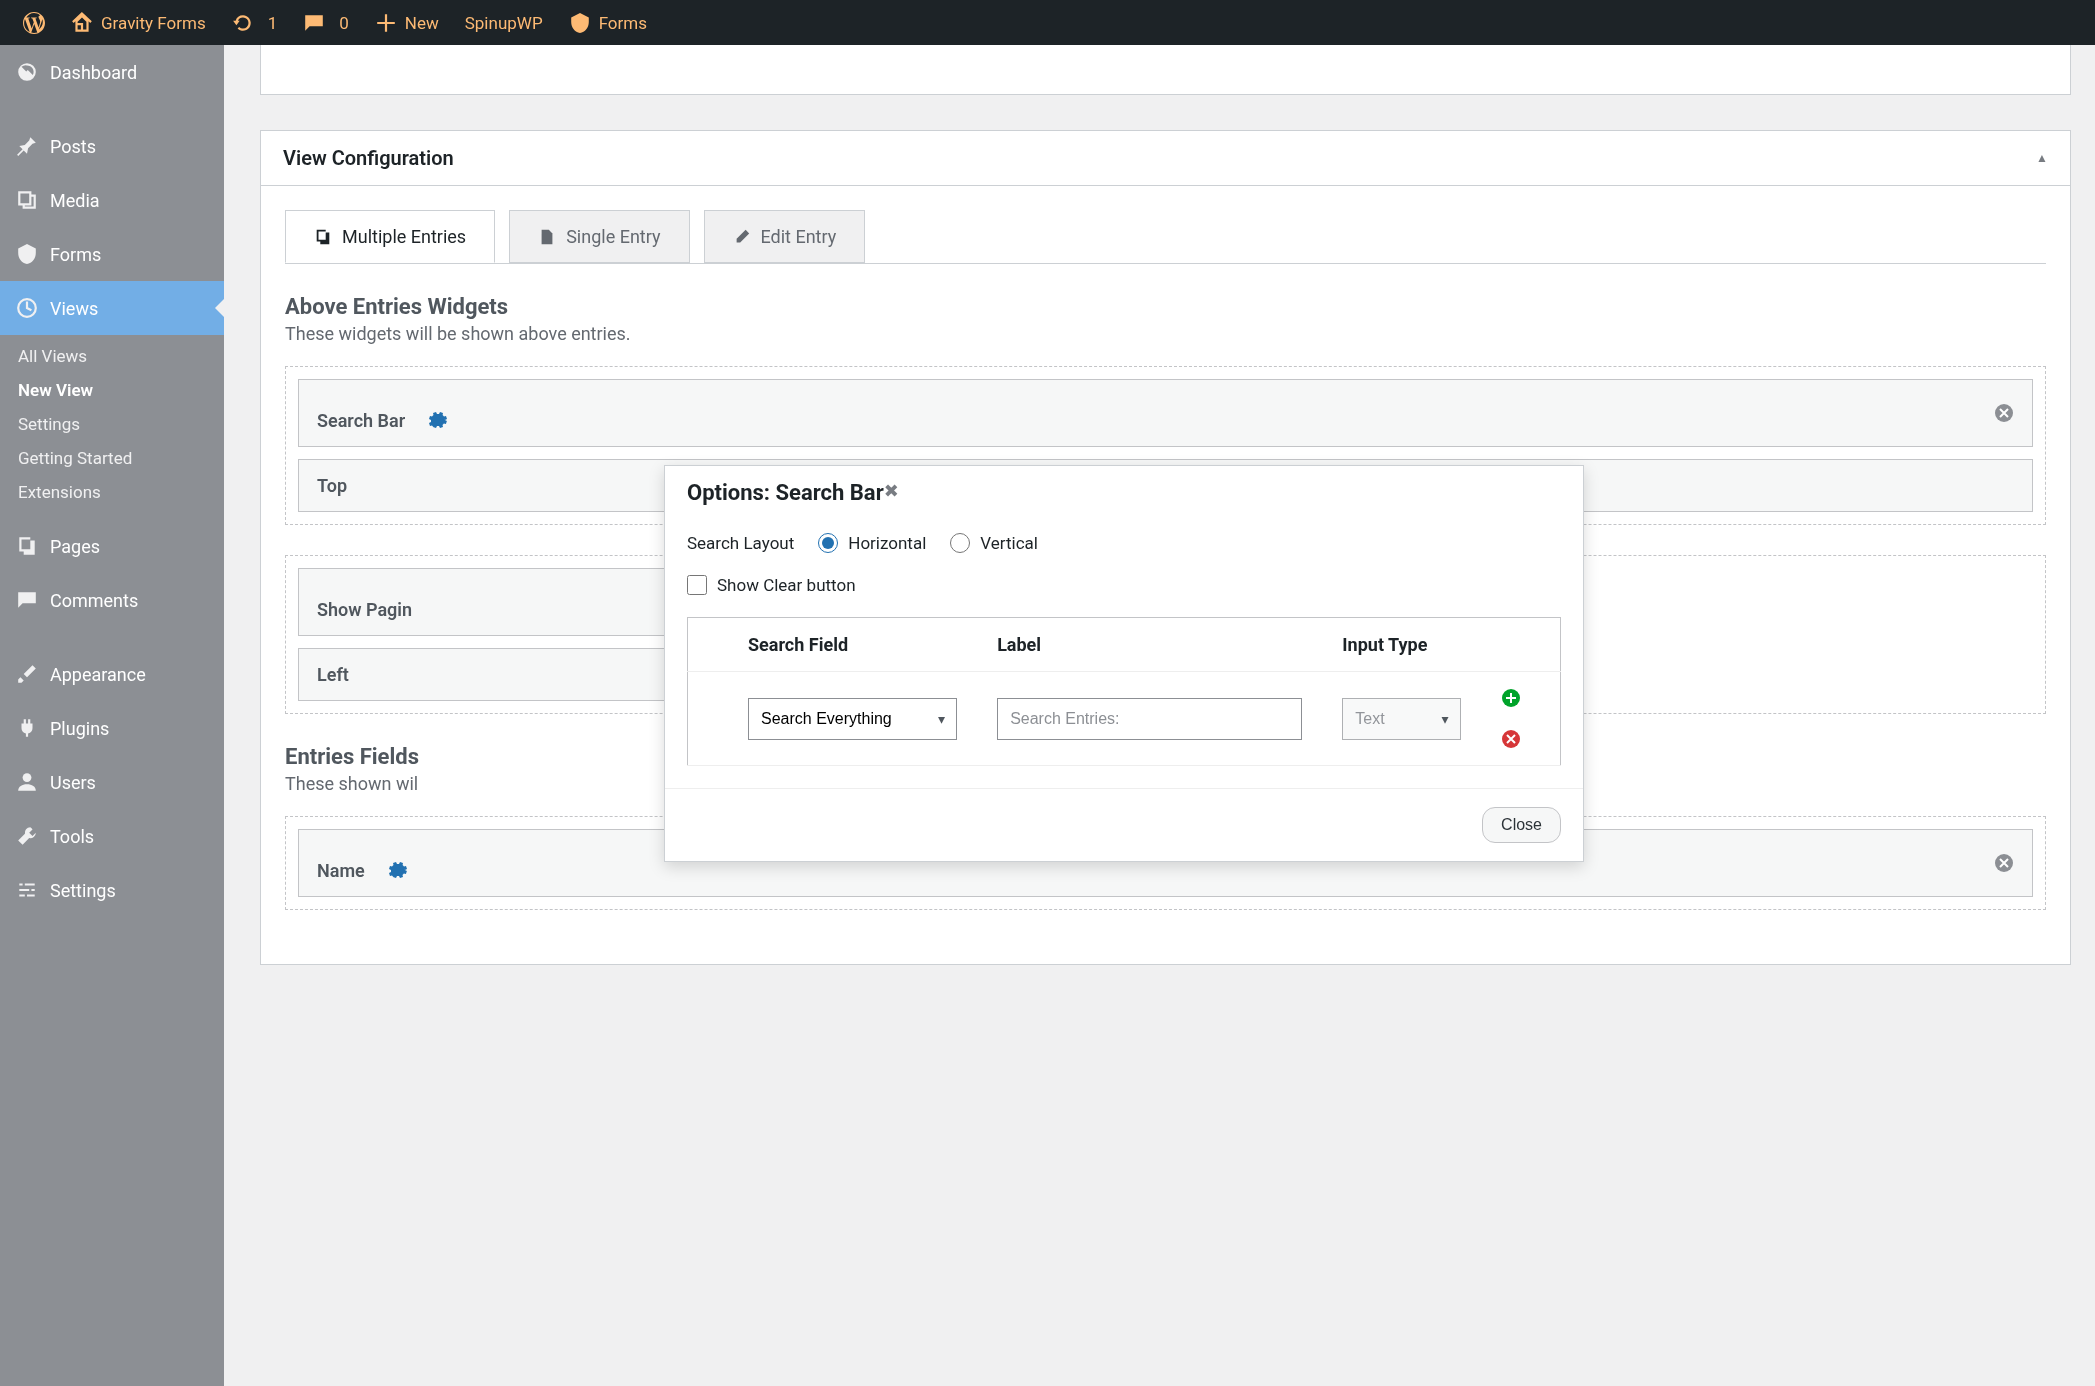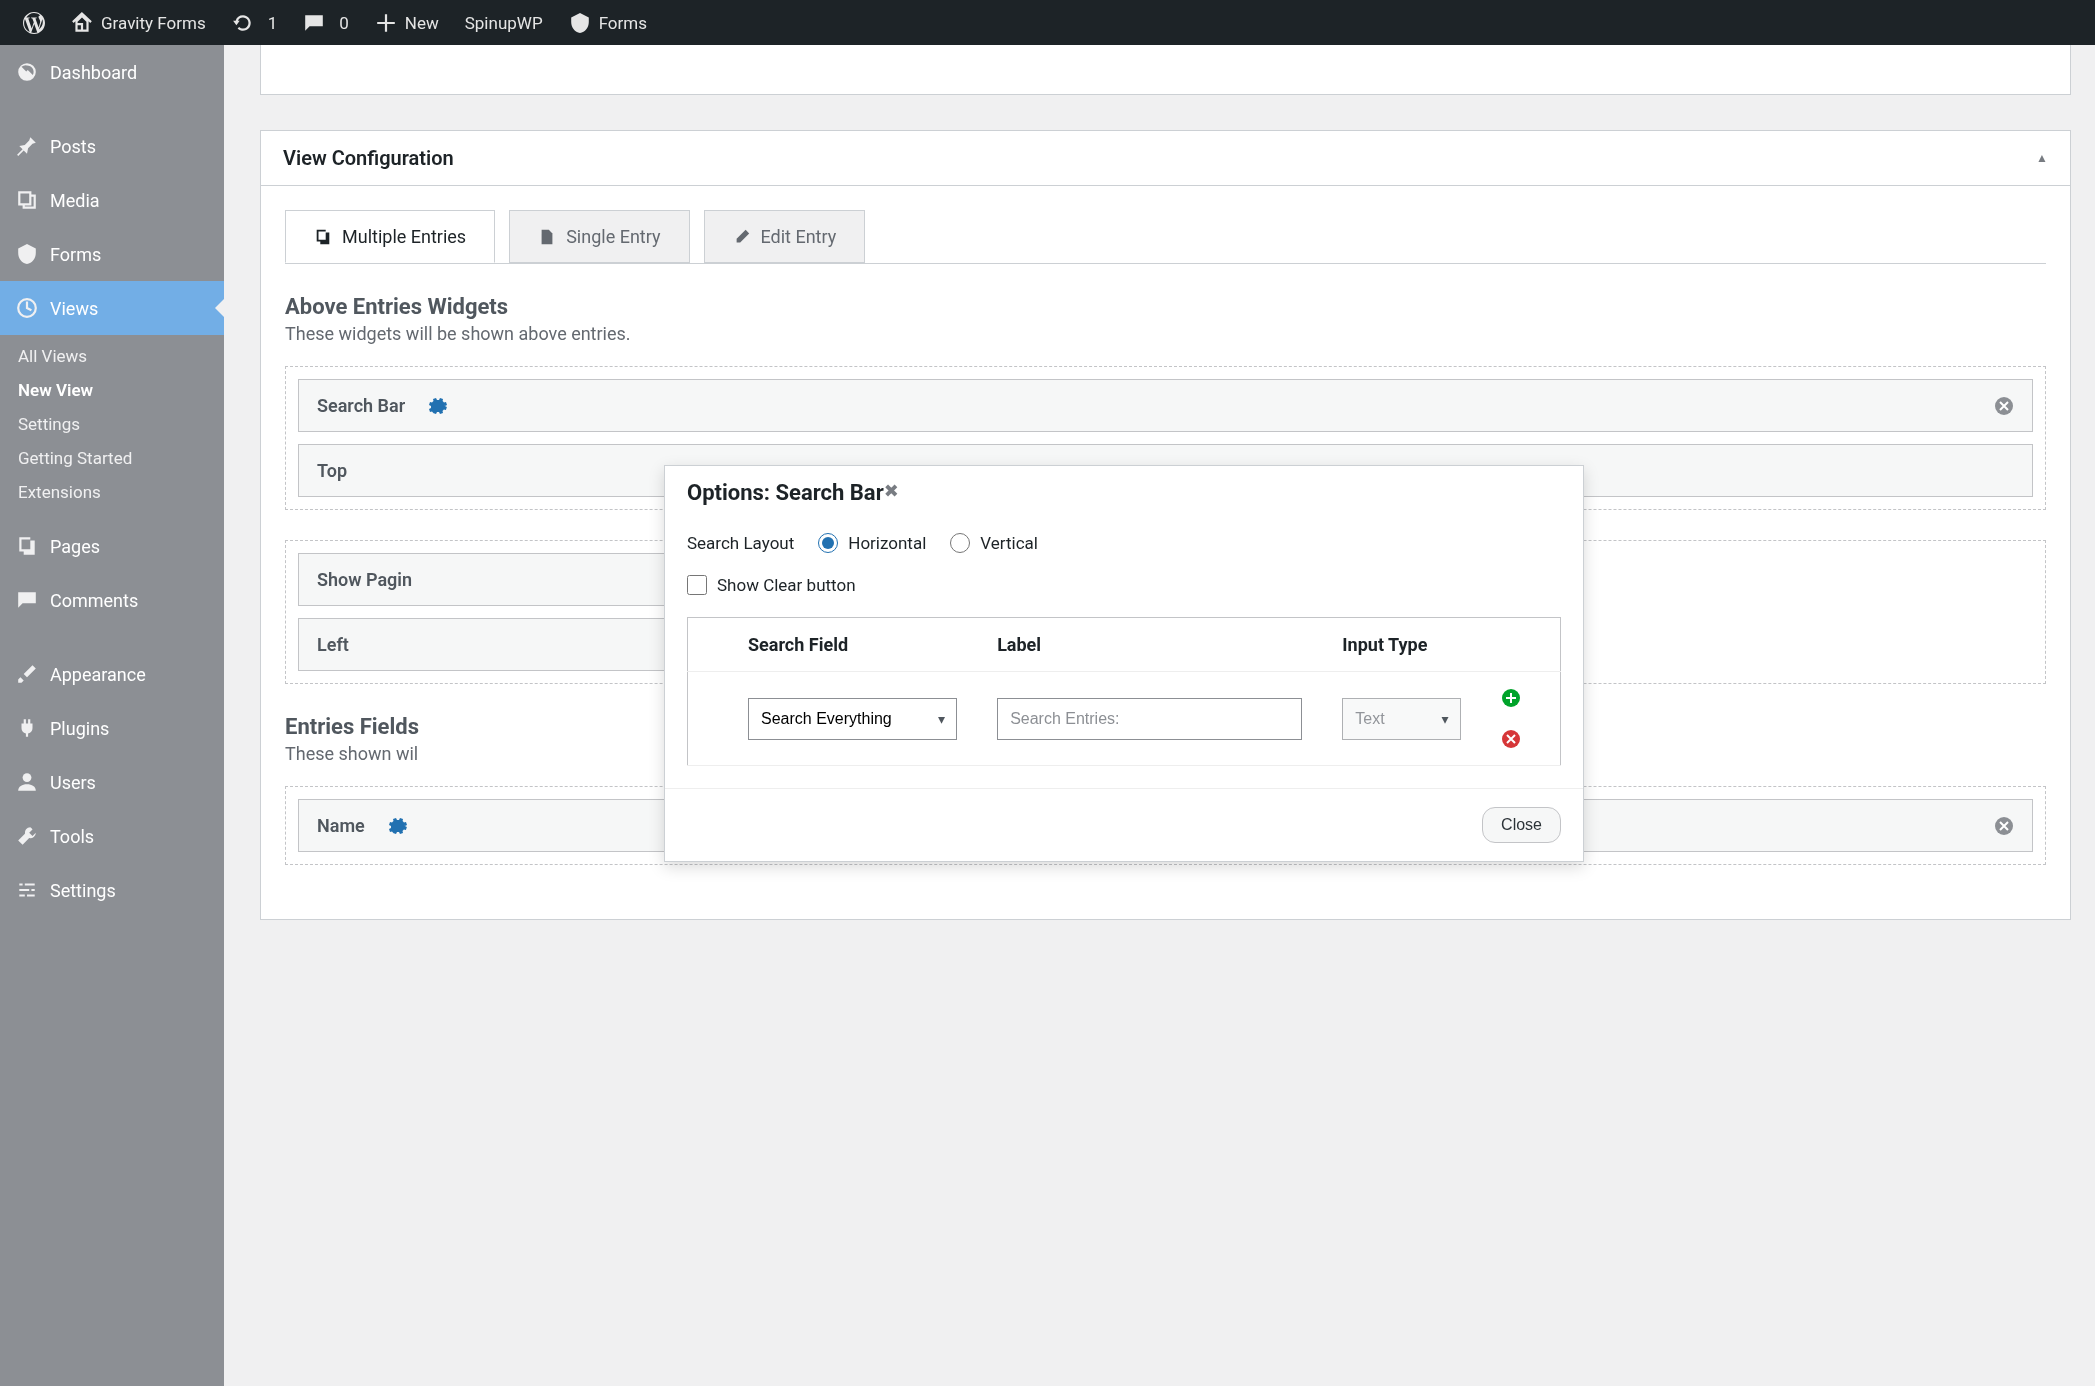--- a/index.html
+++ b/index.html
@@ -1,20 +1,20 @@
 <!DOCTYPE html>
 <html><head>
 <meta charset="utf-8">
 <style>
   * { box-sizing: border-box; margin: 0; padding: 0; }
   body { font-family: -apple-system, BlinkMacSystemFont, "Segoe UI", Roboto, sans-serif; background: #f0f0f1; color: #3c434a; font-size: 14px; overflow: hidden; }
 
   
   .admin-bar { height: 45px; background: #1d2327; color: #c3c4c7; display: flex; align-items: center; padding: 0 10px; font-size: 17px; }
-  .admin-bar-item { display: flex; align-items: center; padding: 0 13px; height: 100%; cursor: pointer; color: #e5e5e5; }
+  .admin-bar-item { display: flex; align-items: center; padding: 0 13px; height: 100%; cursor: pointer; color: #fdba74; }
   .admin-bar-item .icon { margin-right: 8px; display: inline-flex; align-items: center; }
   .admin-bar-item .count { margin-left: 6px; }
   .wp-logo { width: 22px; height: 22px; }
 
   
   .wrap { display: flex; height: calc(100vh - 45px); }
   .sidebar { width: 224px; background: #8c8f94; color: #f0f0f1; flex-shrink: 0; overflow-y: auto; }
   .menu-item { display: flex; align-items: center; padding: 16px 14px; cursor: pointer; font-size: 18px; color: #fff; }
   .menu-item .icon { width: 26px; display: inline-flex; justify-content: center; margin-right: 10px; color: #f0f0f1; }
   .menu-item.current { background: #72aee6; color: #fff; position: relative; }
@@ -39,21 +39,21 @@
   .tab.active { background: #fff; border-bottom-color: #fff; color: #1d2327; }
 
   
   .section-title { font-size: 22px; font-weight: 700; color: #50575e; margin-bottom: 4px; }
   .section-desc { font-size: 18px; color: #646970; margin-bottom: 22px; }
 
   .widget-area { border: 1px dashed #c3c4c7; padding: 12px; margin-bottom: 30px; }
   .widget-row { display: flex; gap: 12px; }
   .widget-box { flex: 1; background: #f6f7f7; border: 1px solid #c3c4c7; padding: 15px 18px; display: flex; align-items: center; justify-content: space-between; font-size: 18px; color: #50575e; font-weight: 600; }
   .widget-box.halves { flex: 0.5; }
-  .widget-label { display: flex; align-items: center; gap: 22px; }
+  .widget-label { display: flex; align-items: flex-start; gap: 22px; margin-top: 15px; }
   .gear-btn { color: #2271b1; cursor: pointer; }
   .remove-btn { color: #8c8f94; cursor: pointer; }
   .add-widget { margin-top: 12px; }
 
   
   .modal { position: absolute; top: 420px; left: 440px; width: 920px; background: #fff; border: 1px solid #ccd0d4; box-shadow: 0 5px 15px rgba(0,0,0,.15); z-index: 100; }
   .modal-head { display: flex; justify-content: flex-start; padding: 14px 22px; }
   .modal-head h3 { font-size: 22px; font-weight: 700; color: #1d2327; }
   .modal-close { color: #787c82; font-size: 18px; cursor: pointer; }
   .modal-body { padding: 14px 22px 22px 22px; }

